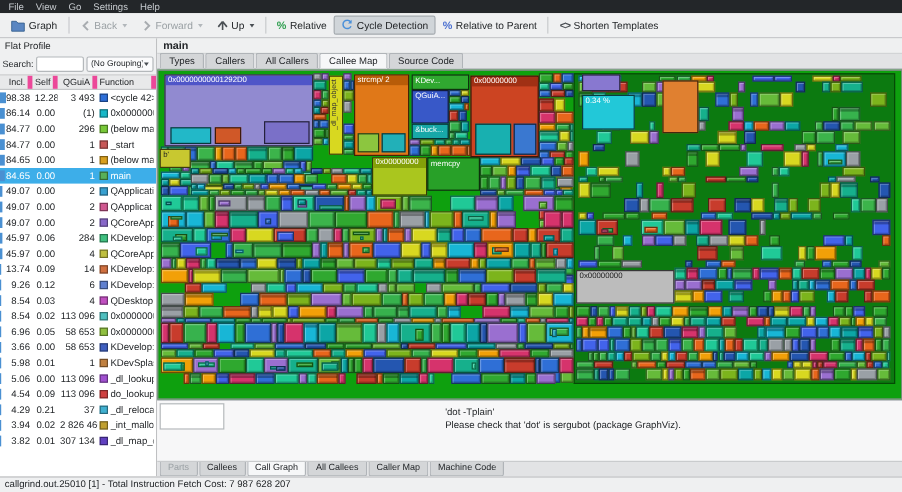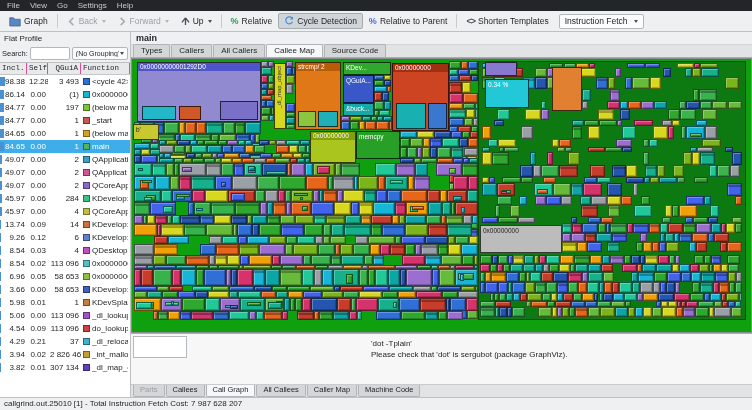--- a/index.html
+++ b/index.html
@@ -45,21 +45,21 @@
   .search-label { font-size:7.5px; flex:none; }
   .search-input { width:40px; height:13px; border:1px solid #b4b8bb; background:#fff; border-radius:2px;
     font-size:8px; padding:0 2px; font-family:"Liberation Sans",sans-serif; }
   .group-combo { flex:1; height:13px; display:flex; align-items:center; justify-content:space-between;
     background:#fbfbfc; border:1px solid #b4b8bb; border-radius:2px; font-size:7px; padding:0 3px; min-width:0; }
   .group-combo span { overflow:hidden; white-space:nowrap; }
   .ftable { flex:1; background:#fff; border-top:1px solid #bfc0c2; overflow:hidden; display:flex;
     flex-direction:column; min-height:0; }
   .fhead { display:flex; height:12px; background:#e8e9ea; border-bottom:1px solid #c4c6c8;
     font-size:7.5px; flex:none; }
-  .fh { padding:1px 2px; border-right:1px solid #ec4899; overflow:hidden; white-space:nowrap;font-family:Liberation Mono, monospace; }
+  .fh { padding:1px 2px; border-right:4px solid #ec4899; overflow:hidden; white-space:nowrap; }
   .c-incl { width:27px; text-align:right; flex:none; }
   .c-self { width:21px; text-align:right; flex:none; }
   .c-called { width:33px; text-align:right; flex:none; }
   .c-fn { flex:1; text-align:left; min-width:0; }
   .frows { flex:1; overflow:hidden; }
   .frow { display:flex; height:13px; align-items:center; font-size:8px; position:relative; }
   .frow.sel { background:#3daee9; color:#fff; }
   .frow .bar { position:absolute; left:0; top:2px; bottom:2px; background:#4a90d2; }
   .fcell { padding:0 2px; white-space:nowrap; overflow:hidden; }
   .swatch { width:7px; height:7px; border:1px solid rgba(0,0,0,.4); margin-right:2px; flex:none; display:inline-block; }
@@ -164,24 +164,20 @@
     </div>
     <div class="tbtn">
       <span class="icon-text" style="color:#4a6fd0;">%</span>
       <span>Relative to Parent</span>
     </div>
     <div class="tsep"></div>
     <div class="tbtn">
       <span class="icon-text" style="color:#4a4f54;letter-spacing:-1px;">&lt;&gt;</span>
       <span>Shorten Templates</span>
     </div>
-    <div class="combo">
-      <span>Instruction Fetch</span>
-      <span class="dd"></span>
-    </div>
   </div>
 
   <div class="content">
 
     <div class="left-panel">
       <div class="panel-title">Flat Profile</div>
       <div class="search-row">
         <span class="search-label">Search:</span>
         <input class="search-input" value="" style="">
         <div class="group-combo">
@@ -214,21 +210,21 @@
               <span class="fcell c-called" style="text-align: right;">(1)</span>
               <span class="fcell c-fn fnwrap">
                 <span class="swatch" style="background: rgb(24, 184, 200);"></span>
                 <span class="fname">0x00000000</span>
               </span>
             </div>
             <div class="frow">
               <span class="bar" style="width: 4px;"></span>
               <span class="fcell c-incl" style="text-align: right;">84.77</span>
               <span class="fcell c-self" style="text-align: right;">0.00</span>
-              <span class="fcell c-called" style="text-align: right;">197</span>
+              <span class="fcell c-called" style="text-align: right;">296</span>
               <span class="fcell c-fn fnwrap">
                 <span class="swatch" style="background: rgb(120, 200, 56);"></span>
                 <span class="fname">(below ma</span>
               </span>
             </div>
             <div class="frow">
               <span class="bar" style="width: 4px;"></span>
               <span class="fcell c-incl" style="text-align: right;">84.77</span>
               <span class="fcell c-self" style="text-align: right;">0.00</span>
               <span class="fcell c-called" style="text-align: right;">1</span>

